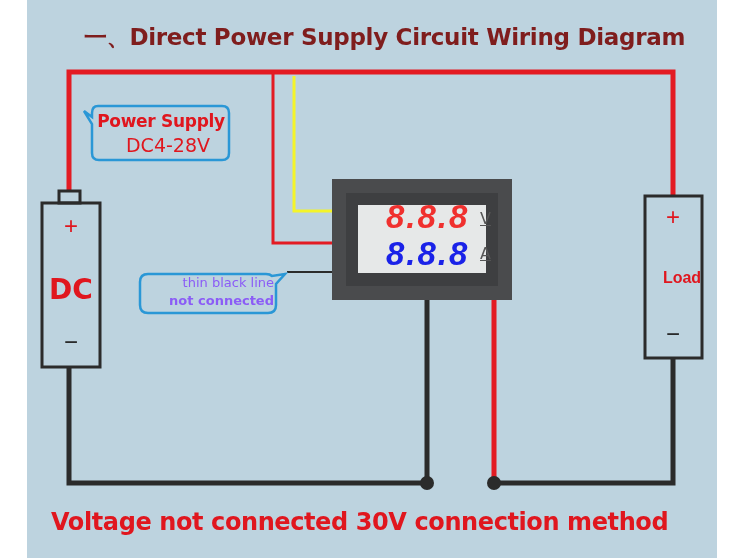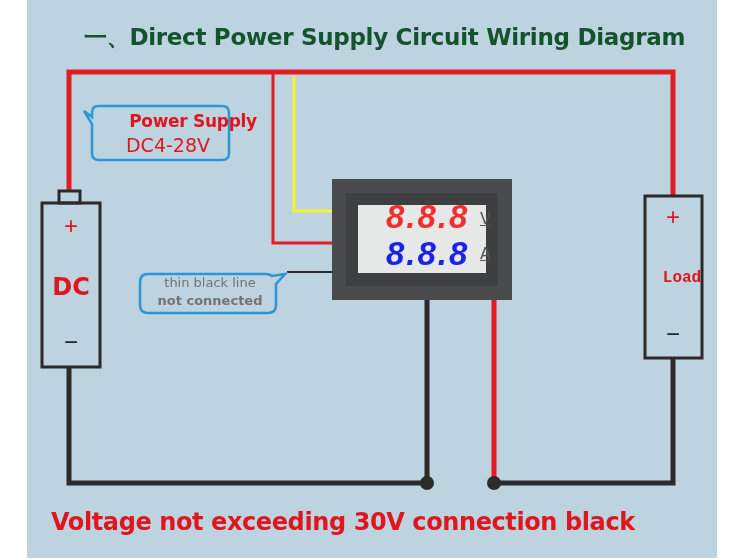--- a/index.html
+++ b/index.html
@@ -1,32 +1,32 @@
 <!DOCTYPE html>
 <html><head>
   <meta charset="utf-8">
   <style>
     html, body { margin: 0; padding: 0; background: #ffffff; }
     body { width: 745px; height: 559px; position: relative; overflow: hidden; font-family: "Liberation Sans", "DejaVu Sans", sans-serif; }
     #panel { position: absolute; left: 27px; top: 0; width: 690px; height: 558px; background: #bdd3df; }
     #diagram { position: absolute; left: 0; top: 0; }
-    .title { position: absolute; left: 84px; top: 22px; font-family: "DejaVu Sans", sans-serif; font-weight: bold; font-size: 23px; color: #14532d; letter-spacing: -0.3px; white-space: nowrap; }
+    .title { position: absolute; left: 84px; top: 22px; font-family: "DejaVu Sans", sans-serif; font-weight: bold; font-size: 23px; color: #7f1d1d; letter-spacing: -0.3px; white-space: nowrap; }
     .footer { position: absolute; left: 51px; top: 508px; font-family: "DejaVu Sans", sans-serif; font-weight: bold; font-size: 24px; color: #e0161e; letter-spacing: -0.4px; white-space: nowrap; }
     .callout-text { position: absolute; text-align: center; color: #e0161e; white-space: nowrap; }
-    .ps-line1 { left: 92px; top: 111px; width: 138px; font-family: "DejaVu Sans", sans-serif; font-weight: bold; font-size: 17px; letter-spacing: -0.3px; margin-left: 32px; }
+    .ps-line1 { left: 92px; top: 111px; width: 138px; font-family: "DejaVu Sans", sans-serif; font-weight: bold; font-size: 17px; letter-spacing: -0.3px; }
     .ps-line2 { left: 92px; top: 134px; width: 152px; font-family: "DejaVu Sans", sans-serif; font-size: 19px; }
-    .nc-line { left: 146px; width: 128px; font-family: "DejaVu Sans", sans-serif; font-size: 13px; color: #737373; }
+    .nc-line { left: 146px; width: 128px; font-family: "DejaVu Sans", sans-serif; font-size: 13px; color: #8b5cf6; text-align: right; }
     .nc-line1 { top: 275px; }
     .nc-line2 { top: 293px; font-weight: bold; }
     .label { position: absolute; color: #e0161e; font-weight: bold; text-align: center; }
     .dc-plus { left: 58px; top: 212px; width: 26px; font-size: 24px; font-weight: normal; }
-    .dc-label { left: 42px; top: 273px; width: 58px; font-family: "DejaVu Sans", sans-serif; font-size: 24px; }
+    .dc-label { left: 42px; top: 273px; width: 58px; font-family: "DejaVu Sans", sans-serif; font-size: 28px; }
     .dc-minus { left: 58px; top: 328px; width: 26px; font-size: 24px; color: #222; font-weight: normal; }
     .load-plus { left: 660px; top: 203px; width: 26px; font-size: 24px; font-weight: normal; }
-    .load-label { left: 646px; top: 269px; width: 72px; font-family: Liberation Mono, monospace; font-size: 16px; }
+    .load-label { left: 646px; top: 269px; width: 72px; font-family: Liberation Sans, sans-serif; font-size: 16px; }
     .load-minus { left: 660px; top: 320px; width: 26px; font-size: 24px; color: #222; font-weight: normal; }
     .seg { position: absolute; font-family: Liberation Sans, sans-serif; font-weight: bold; font-style: italic; letter-spacing: 2px; white-space: nowrap; }
     .seg-v { left: 386px; top: 198px; font-size: 33px; color: #f0302e; }
     .seg-a { left: 386px; top: 235px; font-size: 33px; color: #1a22e8; }
     .unit { position: absolute; font-family: "DejaVu Sans", sans-serif; font-size: 16px; color: #555; }
     .unit-v { left: 480px; top: 209px; text-decoration: underline; }
     .unit-a { left: 480px; top: 244px; text-decoration: underline; }
   </style>
 </head>
 <body>
@@ -79,13 +79,13 @@
 
 <div class="label load-plus">+</div>
 <div class="label load-label">Load</div>
 <div class="label load-minus">−</div>
 
 <div class="seg seg-v">8.8.8</div>
 <div class="seg seg-a">8.8.8</div>
 <div class="unit unit-v">V</div>
 <div class="unit unit-a">A</div>
 
-<div class="footer">Voltage not exceeding 30V connection black</div>
+<div class="footer">Voltage not connected 30V connection method</div>
 
 </body></html>

